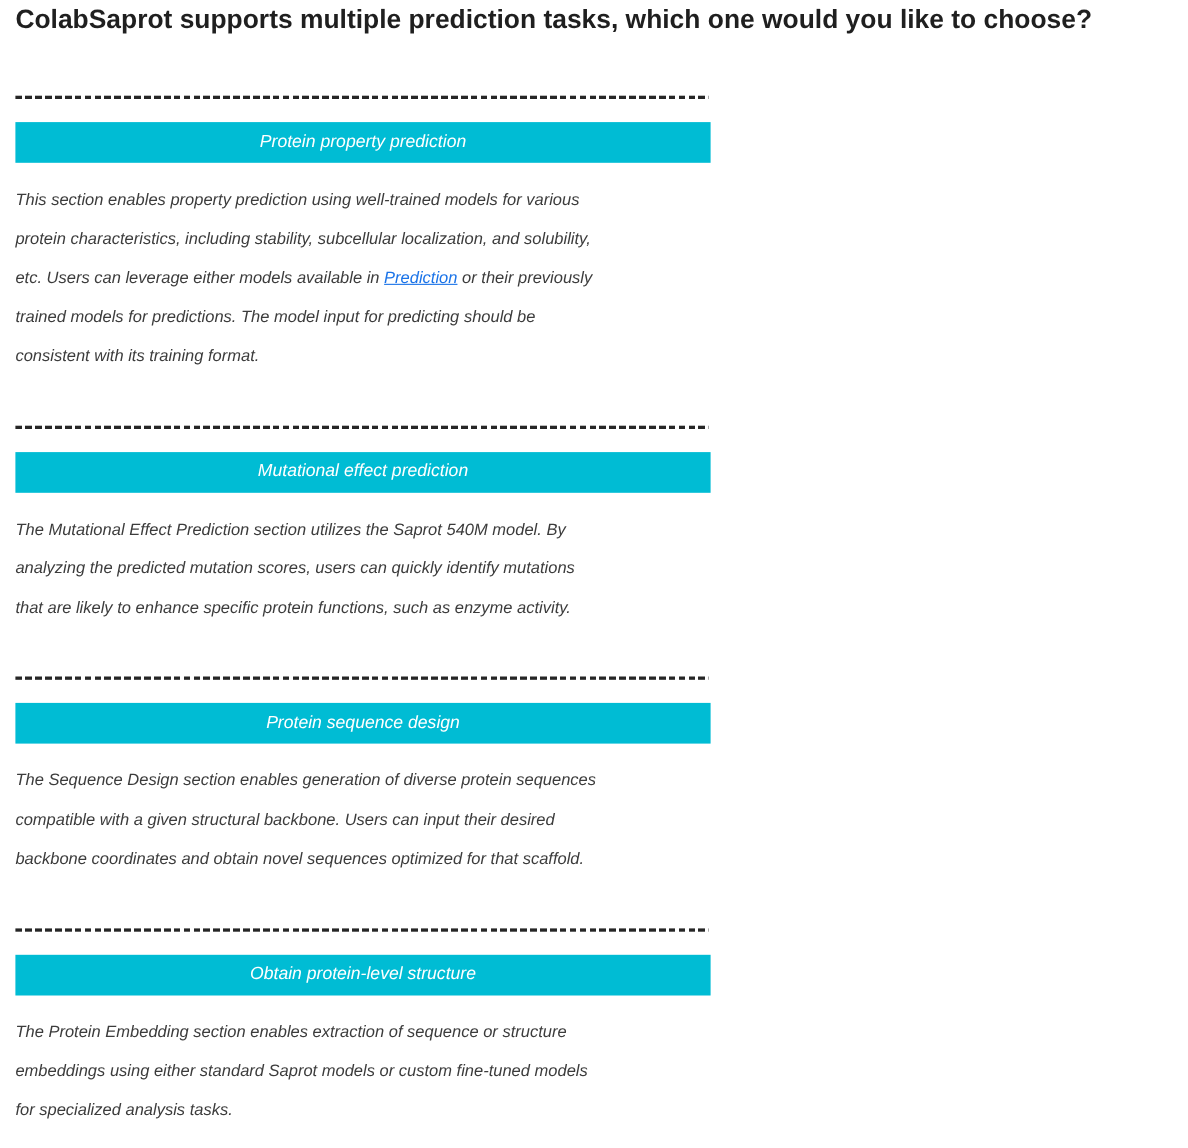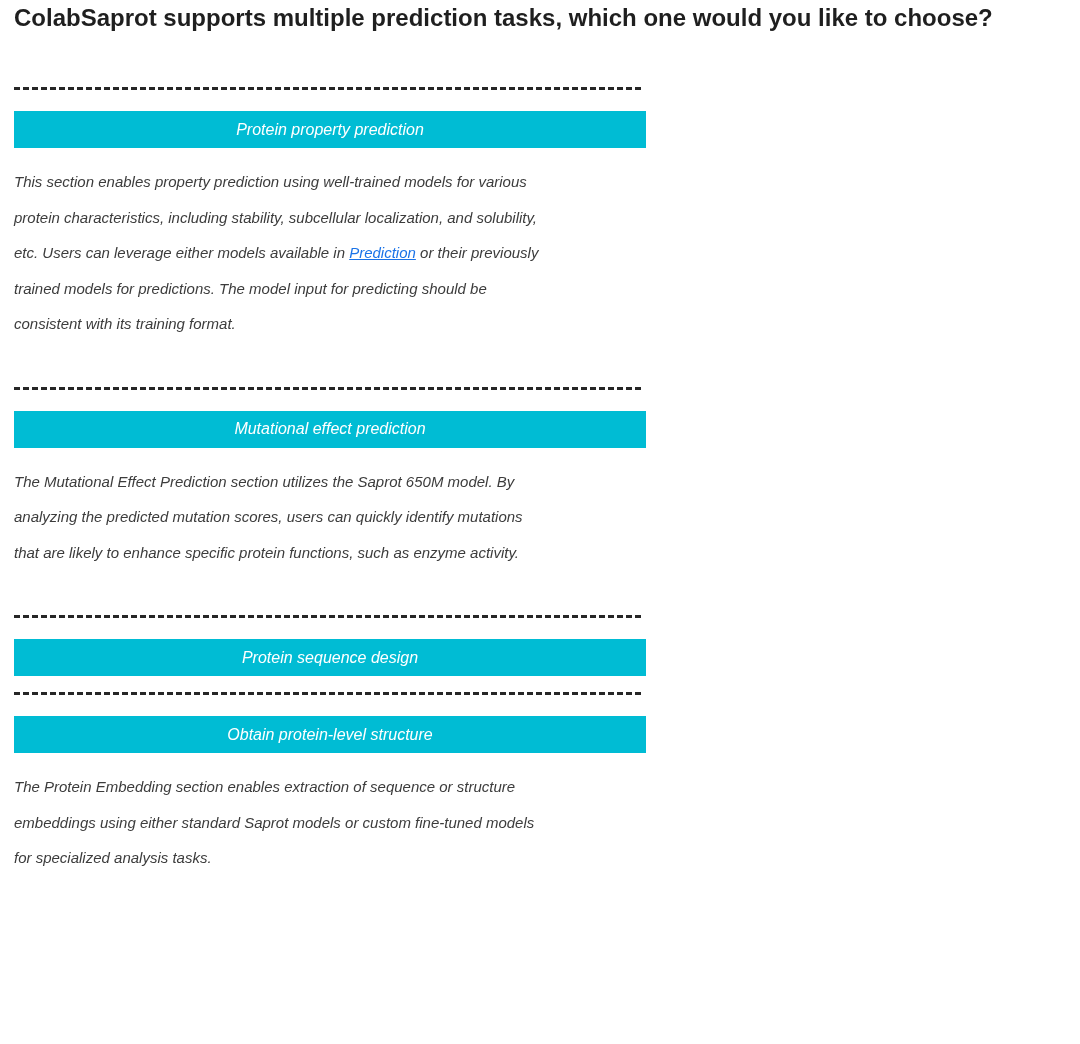--- a/index.html
+++ b/index.html
@@ -76,28 +76,31 @@
       <p class="section-body"><span>This section enables property prediction using well-trained models for various
 protein characteristics, including stability, subcellular localization, and solubility,
 etc. Users can leverage either models available in </span><a class="link">Prediction</a><span> or their previously
 trained models for predictions. The model input for predicting should be
 consistent with its training format.</span></p>
     </section>
 
     <section>
       <div class="divider"></div>
       <div class="banner">Mutational effect prediction</div>
-      <p class="section-body">The Mutational Effect Prediction section utilizes the Saprot 650M model. By
+      <p class="section-body">The Mutational Effect Prediction section utilizes the Saprot 540M model. By
 analyzing the predicted mutation scores, users can quickly identify mutations
 that are likely to enhance specific protein functions, such as enzyme activity.</p>
     </section>
 
     <section>
       <div class="divider"></div>
       <div class="banner">Protein sequence design</div>
+      <p class="section-body">The Sequence Design section enables generation of diverse protein sequences
+compatible with a given structural backbone. Users can input their desired
+backbone coordinates and obtain novel sequences optimized for that scaffold.</p>
     </section>
 
     <section>
       <div class="divider"></div>
       <div class="banner">Obtain protein-level structure</div>
       <p class="section-body">The Protein Embedding section enables extraction of sequence or structure
 embeddings using either standard Saprot models or custom fine-tuned models
 for specialized analysis tasks.</p>
     </section>
 

